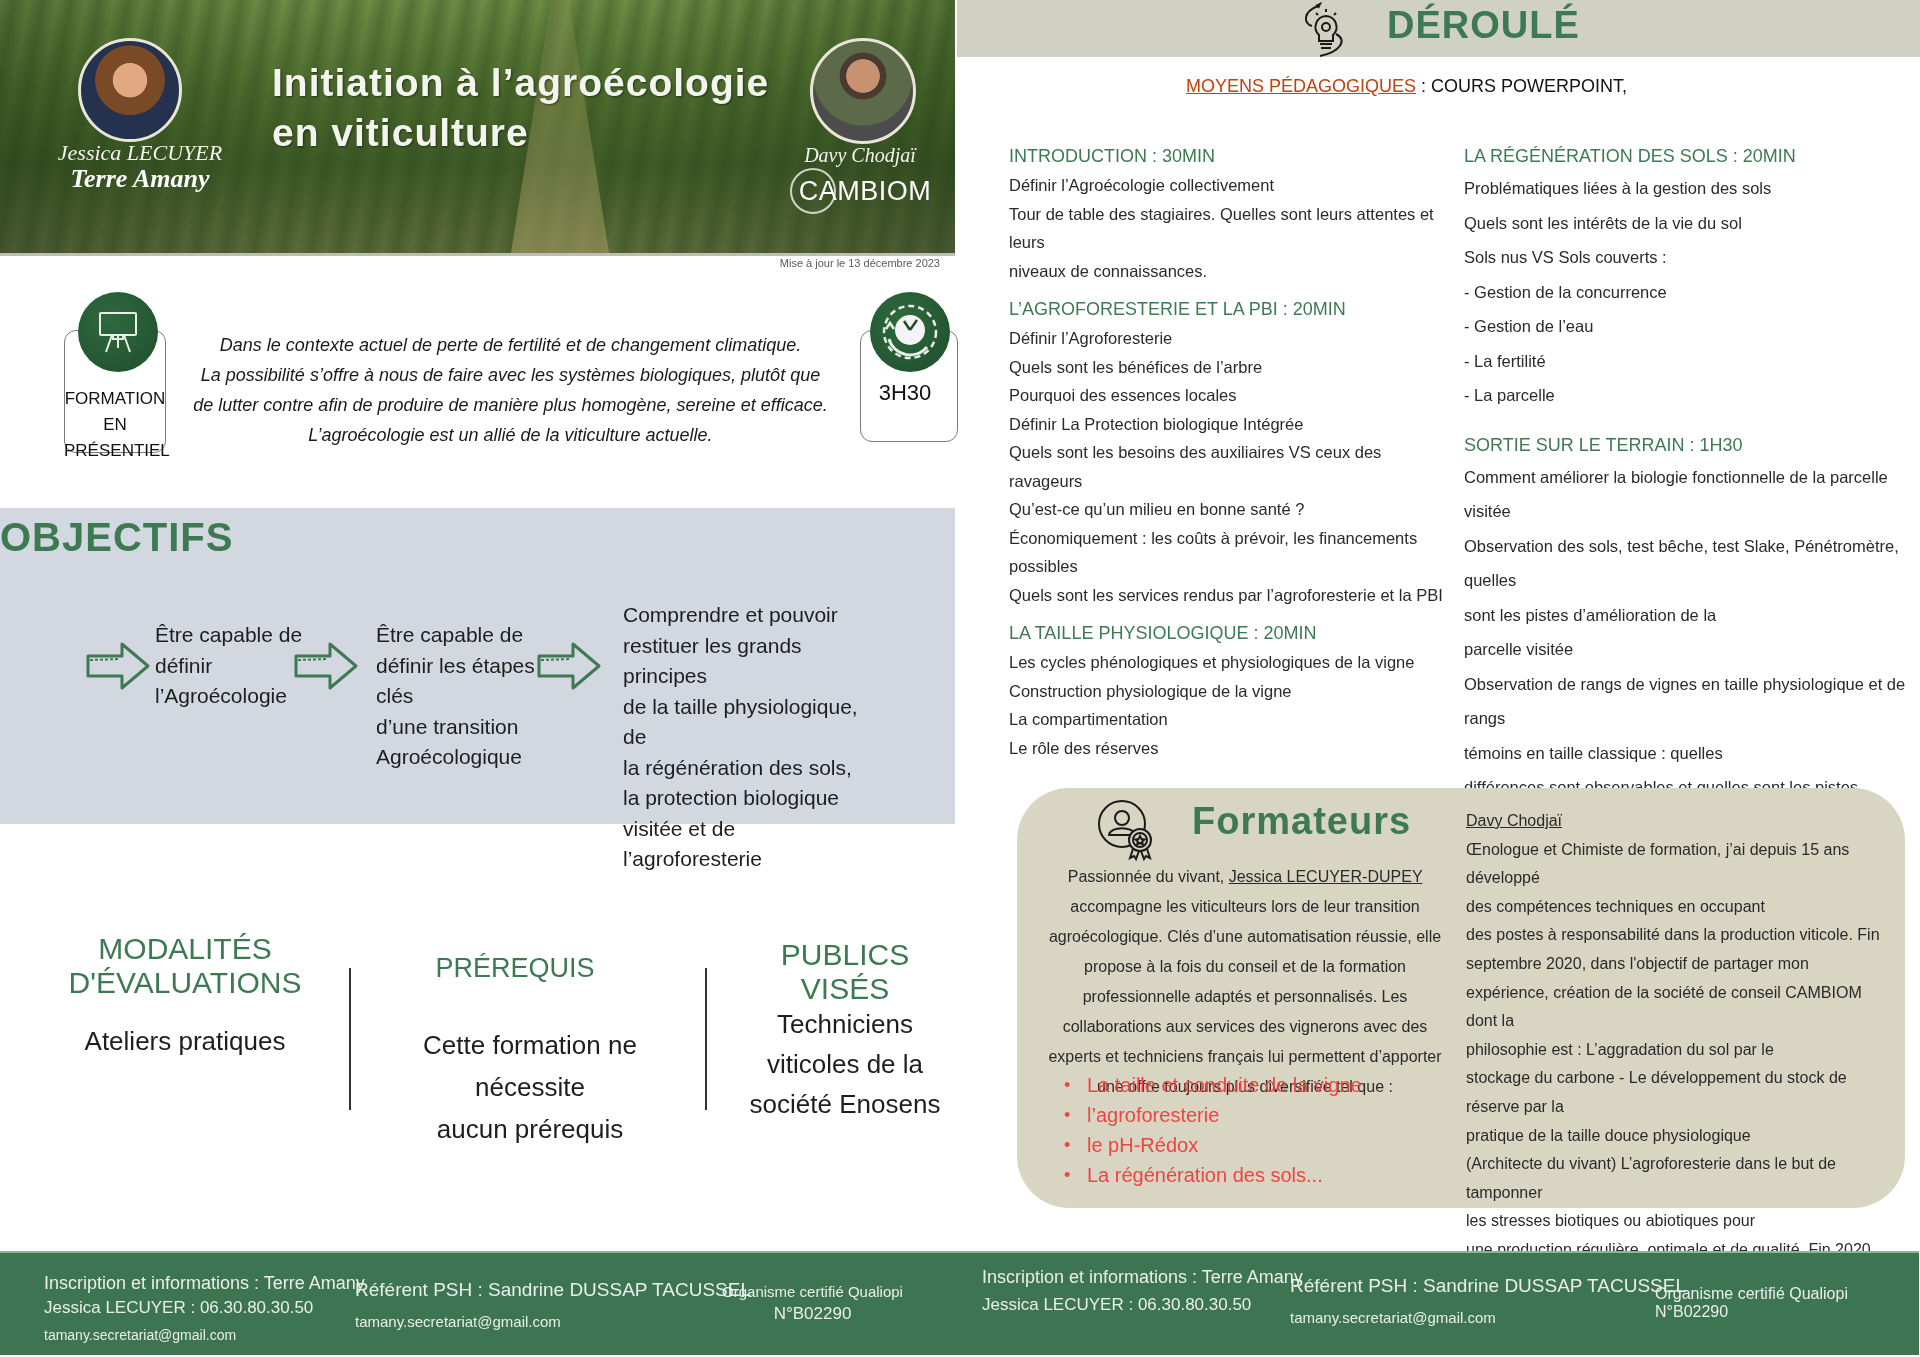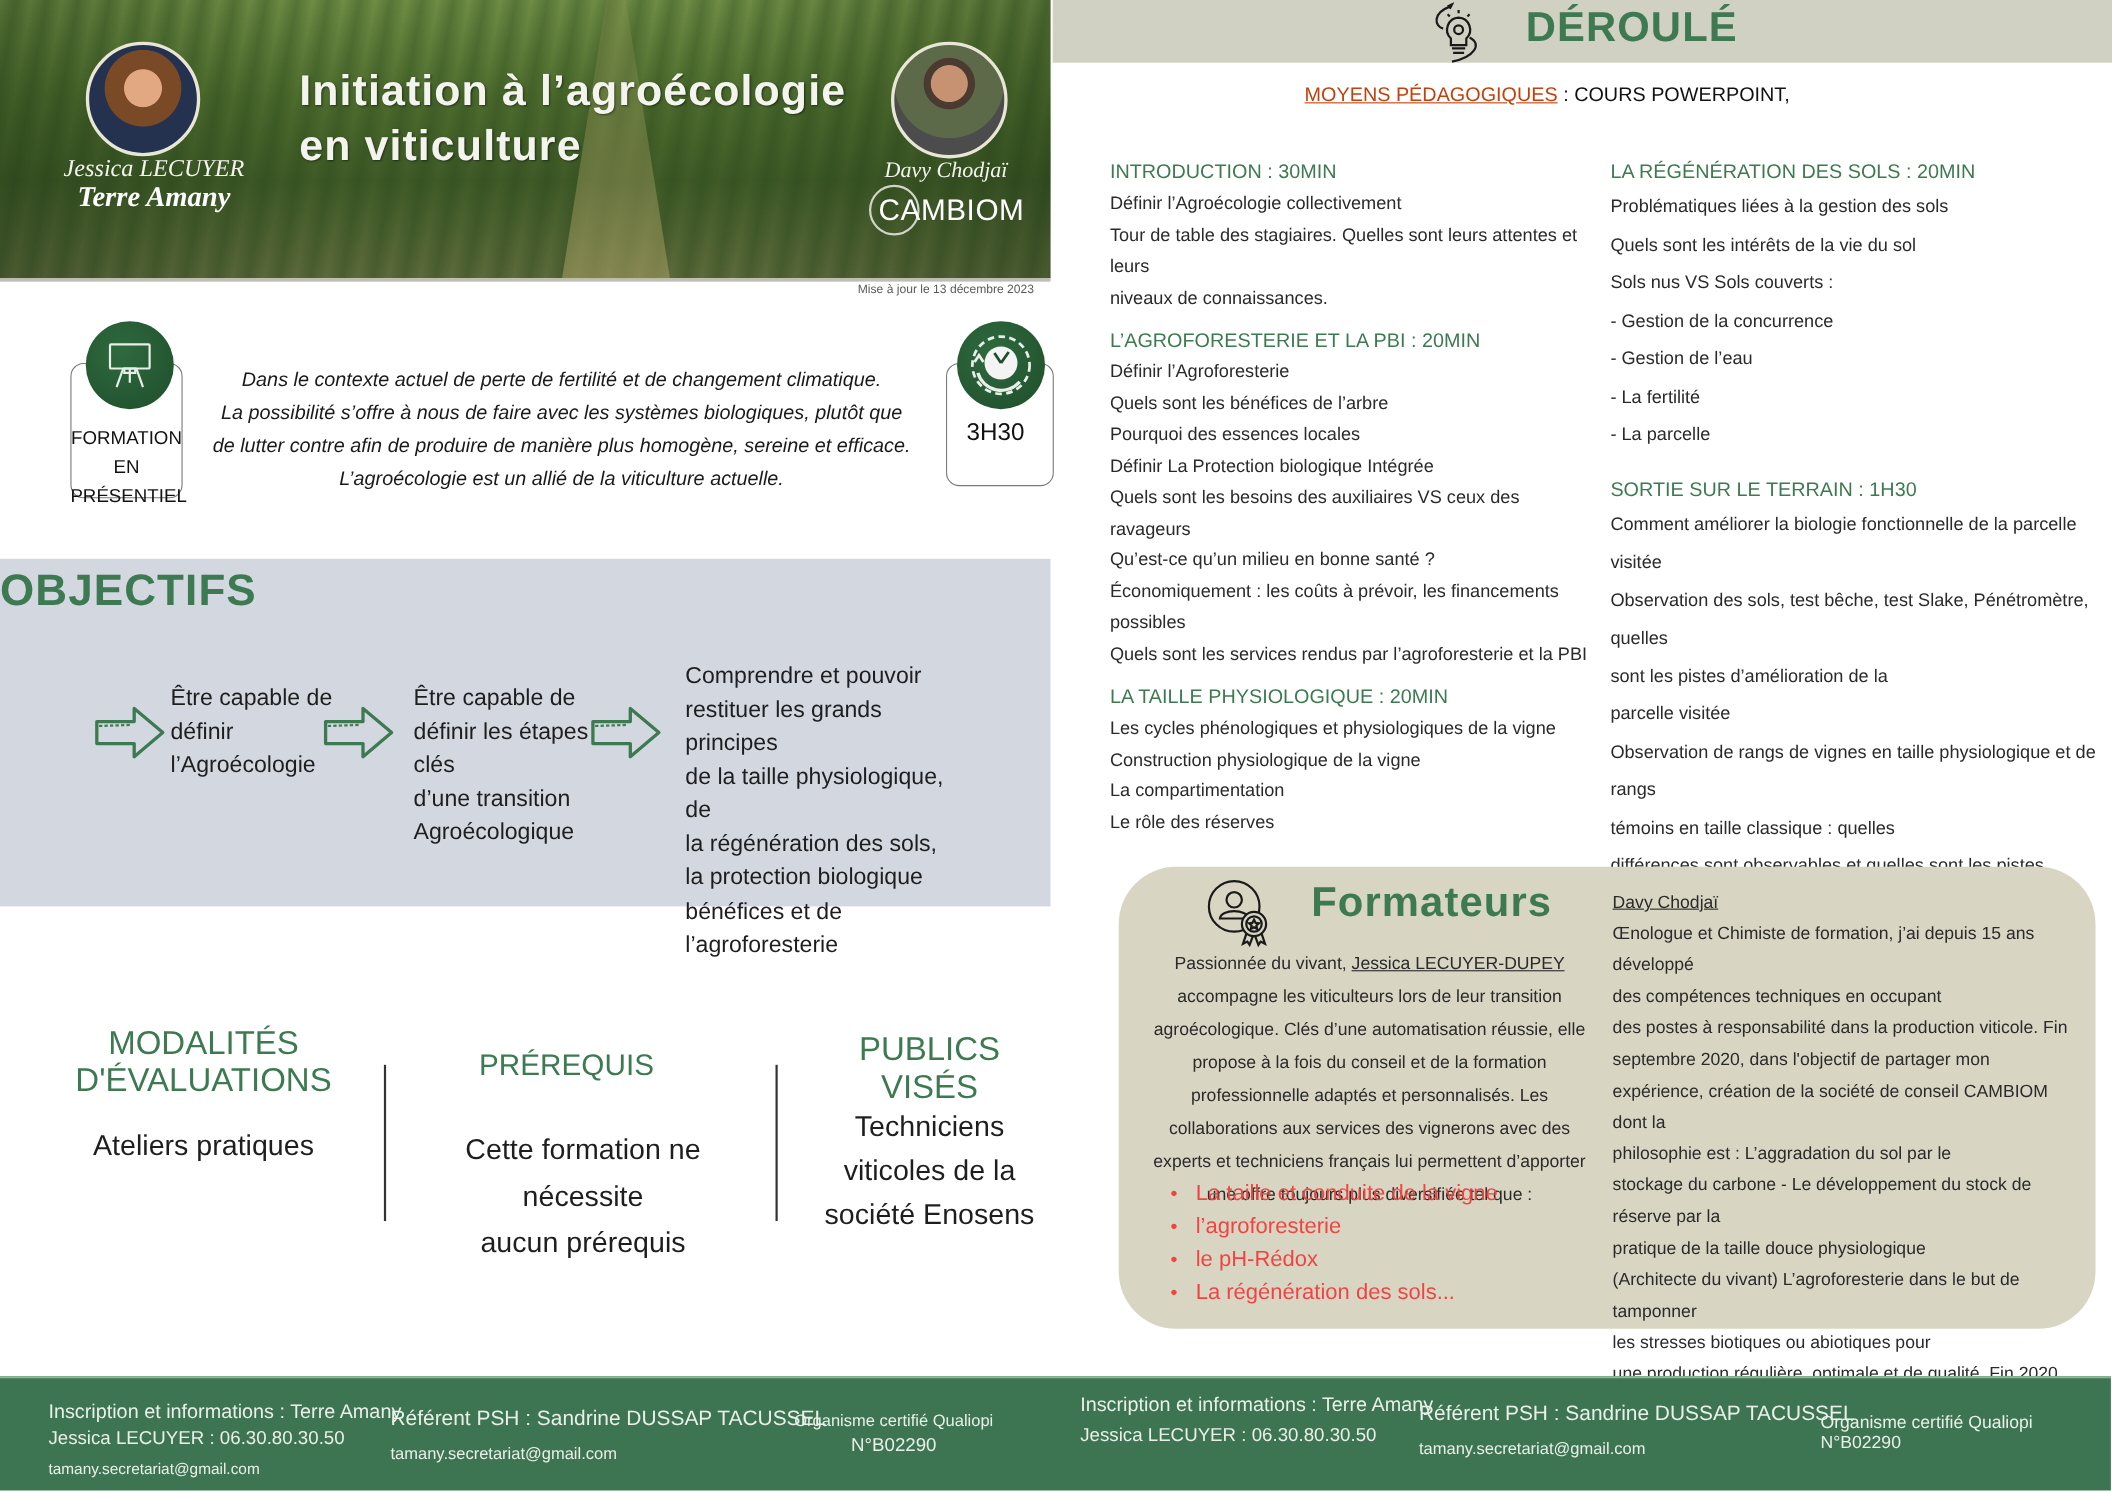--- a/index.html
+++ b/index.html
@@ -207,21 +207,21 @@
 <svg class="abs" style="left:535px; top:640px;" width="68" height="52" viewBox="0 0 68 52">
   <path d="M4 16 L38 16 L38 4 L64 26 L38 48 L38 36 L4 36 Z" fill="none" stroke="#3d7a52" stroke-width="3" stroke-linejoin="round"></path>
   <line x1="6" y1="20" x2="36" y2="19" stroke="#3d7a52" stroke-width="2" stroke-dasharray="3 2"></line>
 </svg>
 <div class="abs obj-text condensed" style="left:623px; top:600px; width:240px;">
   <div>Comprendre et pouvoir</div>
   <div>restituer les grands principes</div>
   <div>de la taille physiologique, de</div>
   <div>la régénération des sols,</div>
   <div>la protection biologique</div>
-  <div>bénéfices et de l’agroforesterie</div>
+  <div>visitée et de l’agroforesterie</div>
 </div>
 
 <div class="abs col-title condensed" style="left:40px; top:932px; width:290px;">MODALITÉS D'ÉVALUATIONS</div>
 <div class="abs col-text condensed" style="left:40px; top:1020px; width:290px;">Ateliers pratiques</div>
 
 <div class="abs vline" style="left:349px; top:968px; height:142px;"></div>
 
 <div class="abs col-title condensed" style="left:380px; top:953px; width:270px; font-size:27px;">PRÉREQUIS</div>
 <div class="abs col-text condensed" style="left:370px; top:1024px; width:320px;">
   <div>Cette formation ne nécessite</div>

